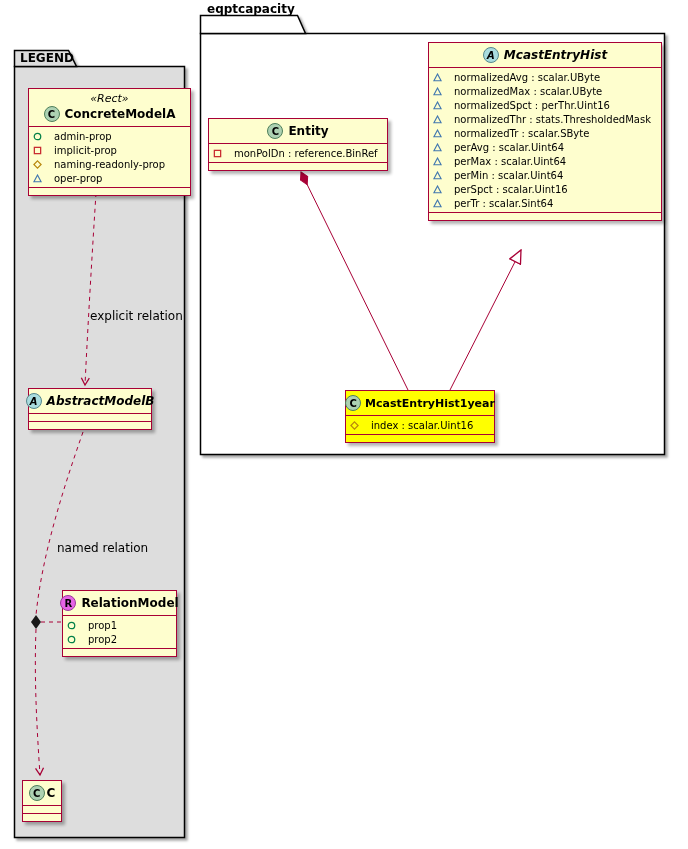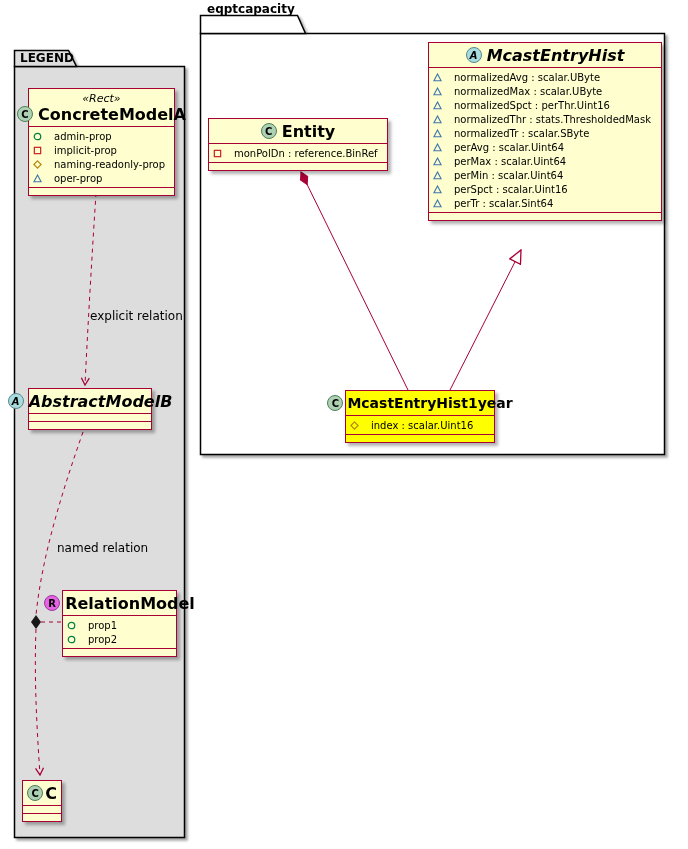--- a/index.html
+++ b/index.html
@@ -5,21 +5,21 @@
   * { margin:0; padding:0; box-sizing:border-box; }
   html,body { background:#ffffff; font-family:"DejaVu Sans", sans-serif; color:#000; }
   #canvas { position:relative; width:688px; height:849px; background:#fff; overflow:hidden; }
   #overlay { position:absolute; left:0; top:0; width:688px; height:849px; }
 
   .uml-class { position:absolute; background:#FEFECE; border:1px solid #A80036;
                box-shadow:3px 3px 3px rgba(0,0,0,0.3); }
   .uml-class.hl { background:#FFFF00; }
   .cls-title { padding:3px 5px 3px; text-align:center; }
   .title-row { display:flex; align-items:center; justify-content:center; gap:5px; white-space:nowrap; height:18px; }
-  .cls-name { font-size:16px; font-weight:700; }
+  .cls-name { font-size:12px; font-weight:700; }
   .cls-name.italic { font-style:italic; }
   .stereotype { font-size:11px; font-style:italic; line-height:13px; }
   .badge { flex:0 0 16px; width:16px; height:16px; border-radius:50%; display:flex;
            align-items:center; justify-content:center; font-size:10px; font-weight:700; }
   .badge-c { background:#ADD1B2; border:1px solid #4E7F5B; }
   .badge-a { background:#A9DCDF; border:1px solid #57888C; font-style:italic; }
   .badge-r { background:#E564E5; border:1px solid #9A3A9A; }
   .compartment { border-top:1px solid #A80036; padding:2px 4px; }
   .compartment.empty { height:8px; padding:0; }
   .attr-row { display:flex; align-items:center; gap:12px; height:14px; white-space:nowrap; font-size:10px; }
@@ -85,21 +85,21 @@
     <path d="M41,622 H62" fill="none" stroke="#A80036" stroke-width="1" stroke-dasharray="4,4"></path>
     <polygon points="36,615 41,622 36,629 31,622" fill="#181818"></polygon>
   </svg>
 
   <div class="pkg-title" style="left:20px; top:51px;">LEGEND</div>
   <div class="pkg-title" style="left:207px; top:2px;">eqptcapacity</div>
 
   <div class="edge-label" style="left:90px; top:309px;text-align:right;">explicit relation</div>
   <div class="edge-label" style="left:57px; top:509px;margin-top:32px;">named relation</div>
 
-  <div class="uml-class" style="left:28px; top:88px; width:147px;">
+  <div class="uml-class" style="left:28px; top:88px; width:163px;">
     <div class="cls-title">
       <div class="stereotype">«Rect»</div>
       <div class="title-row">
         <span class="badge badge-c">C</span>
         <span class="cls-name">ConcreteModelA</span>
       </div>
     </div>
     <div class="compartment">
       <div class="attr-row">
         <svg class="pico" width="9" height="9">
@@ -262,21 +262,21 @@
         <span>perTr : scalar.Sint64</span>
       </div>
     </div>
     <div class="compartment empty"></div>
   </div>
 
   <div class="uml-class hl" style="left:345px; top:390px; width:150px;">
     <div class="cls-title">
       <div class="title-row" style="gap:4px;">
         <span class="badge badge-c">C</span>
-        <span class="cls-name" style="font-size:14px;">McastEntryHist1year</span>
+        <span class="cls-name" style="font-size:11px;">McastEntryHist1year</span>
       </div>
     </div>
     <div class="compartment">
       <div class="attr-row">
         <svg class="pico" width="9" height="9">
             <use href="#ico-diamond"></use>
           </svg>
         <span>index : scalar.Uint16</span>
       </div>
     </div>

